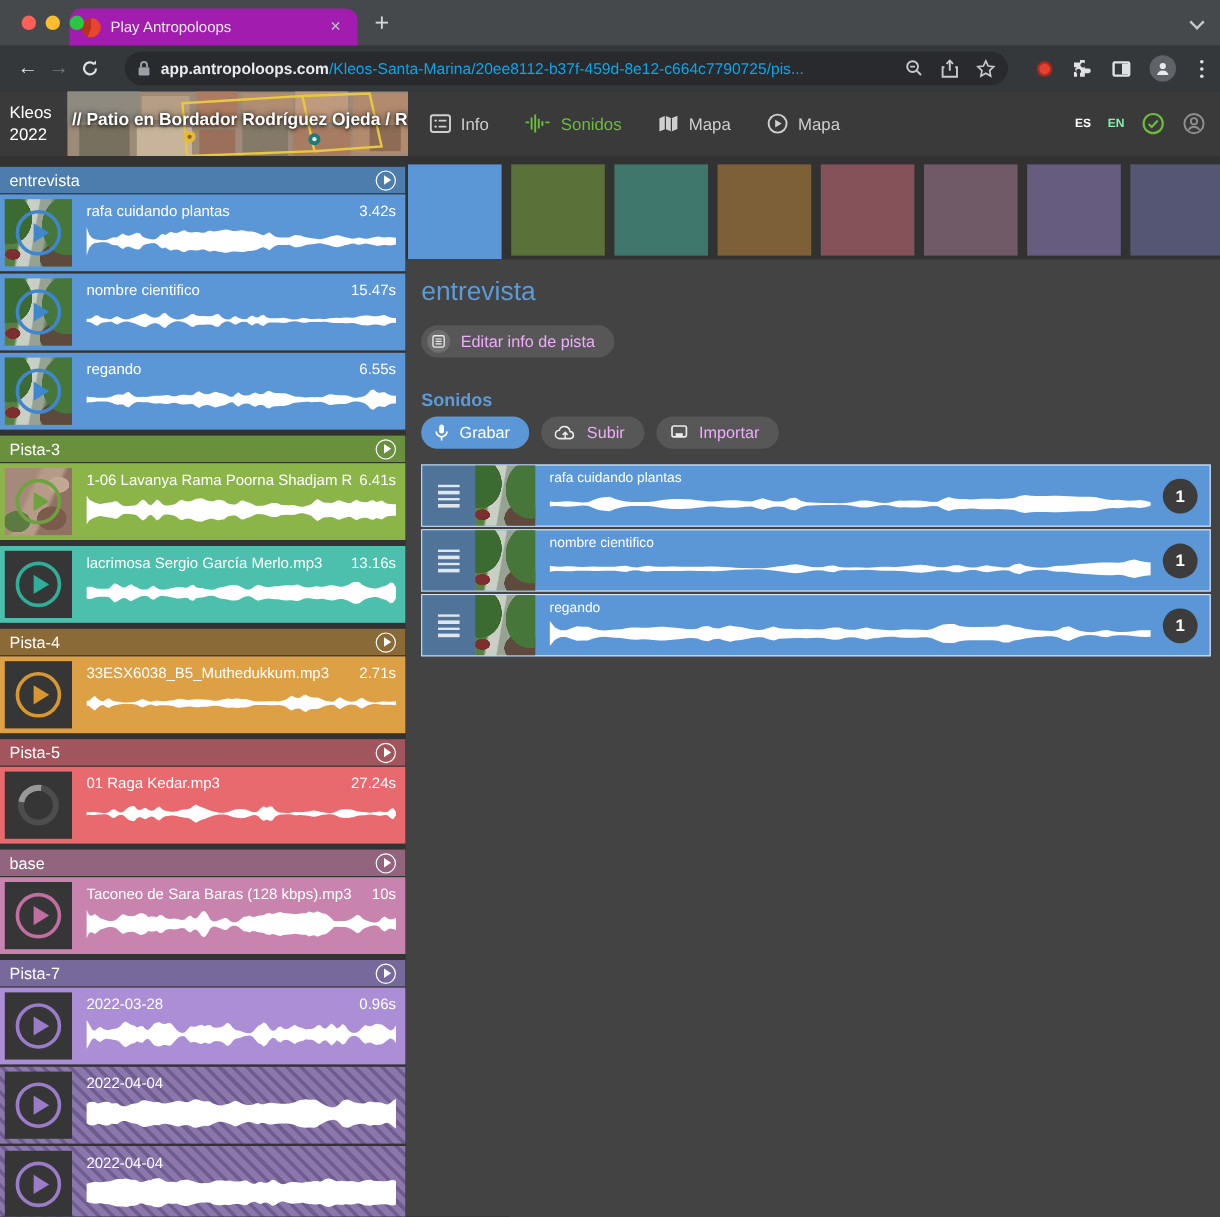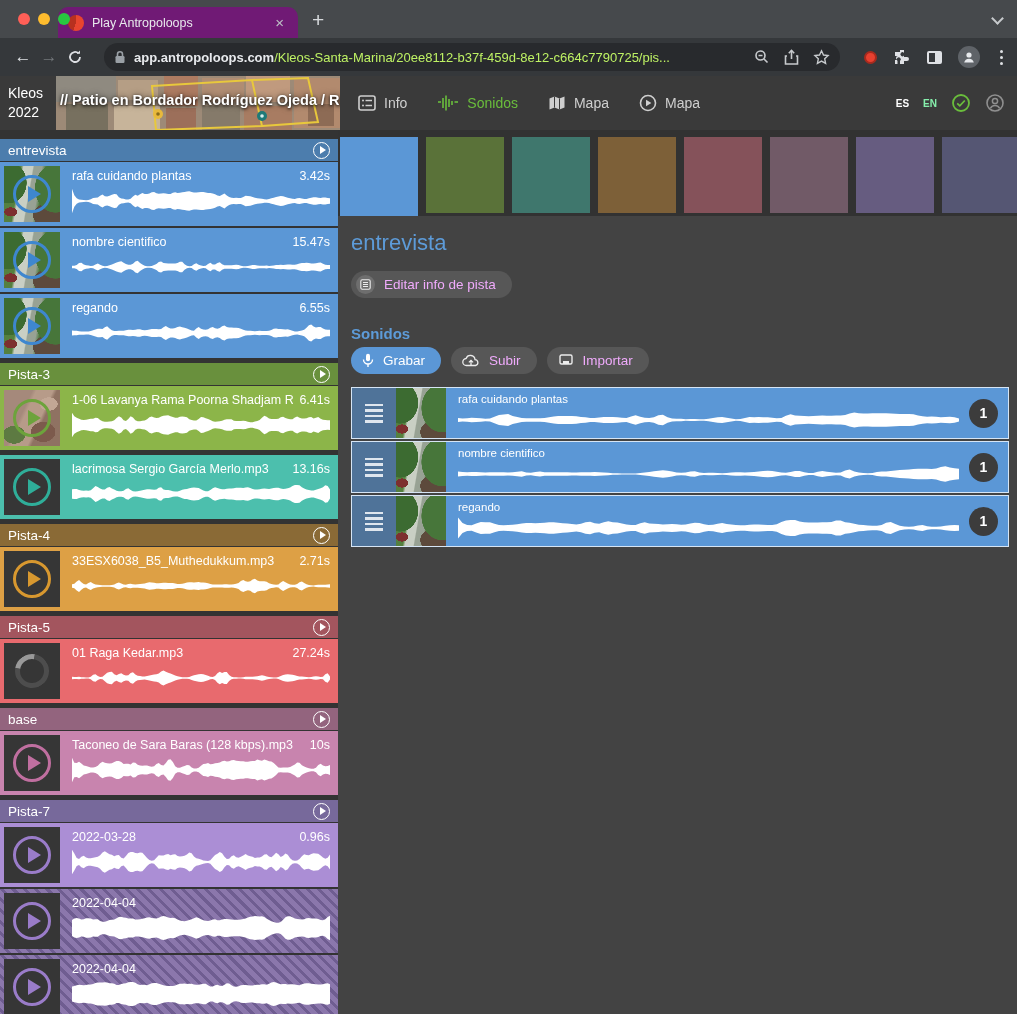--- a/index.html
+++ b/index.html
@@ -5,40 +5,40 @@
   * { margin:0; padding:0; box-sizing:border-box; }
   html,body { width:1017px; height:1014px; overflow:hidden; background:#222;
     font-family:"Liberation Sans", sans-serif; }
   .window { width:1017px; height:1014px; display:flex; flex-direction:column; }
 
   
   .tabstrip { height:38px; background:#46494c; display:flex; align-items:flex-end; position:relative; flex:none; }
   .lights { position:absolute; left:18px; top:13px; display:flex; gap:8px; }
   .light { width:12px; height:12px; border-radius:50%; }
   .light.red{background:#ff5f57}.light.yellow{background:#febc2e}.light.green{background:#28c840}
-  .tab { margin-left:58px; width:240px; height:31px; background:#701a75; border-radius:10px 10px 0 0;
+  .tab { margin-left:58px; width:240px; height:31px; background:#a21caf; border-radius:10px 10px 0 0;
     display:flex; align-items:center; padding:0 10px; gap:8px; }
   .favicon { width:16px; height:16px; border-radius:50%;
     background:conic-gradient(#e8452f 0 200deg, #b8301f 200deg 360deg); flex:none; }
   .tab-title { color:#e8eaed; font-size:12.5px; flex:1; white-space:nowrap; overflow:hidden; }
   .tab-close { color:#bdc1c6; font-size:15px; line-height:1; cursor:default; padding:2px 4px; border-radius:4px; }
   .newtab { color:#d6d9dc; font-size:21px; font-weight:300; margin:0 0 6px 14px; }
   .strip-chevron { position:absolute; right:14px; top:12px; width:10px; height:10px; }
   .strip-chevron:before{ content:""; position:absolute; left:0; top:2px; width:7px;height:7px;
     border-right:2px solid #c7cacd; border-bottom:2px solid #c7cacd; transform:rotate(45deg); }
 
   .toolbar { height:38px; background:#35383b; display:flex; align-items:center; flex:none; padding:0 10px; }
   .navbtn { width:26px; height:26px; display:flex; align-items:center; justify-content:center; border-radius:50%; flex:none; }
   .arrow { font-size:17px; color:#dfe1e5; }
   .arrow.dim { color:#73777b; }
   .urlbar { height:28px; background:#282a2d; border-radius:14px; flex:1; margin:0 8px 0 16px;
     display:flex; align-items:center; padding:0 10px; min-width:0; }
   .url-text { font-size:13px; white-space:nowrap; overflow:hidden; flex:1; margin-left:8px; }
   .url-host { color:#e8eaed; font-weight:700; }
-  .url-path { color:#bef264; }
+  .url-path { color:#0ea5e9; }
   .urlicon { flex:none; margin-left:14px; display:flex; align-items:center; }
   .toolicon { flex:none; margin-left:16px; display:flex; align-items:center; }
   .recdot { width:13px; height:13px; border-radius:50%; background:#e8402f; border:2.5px solid #a82a1e; }
   .sidepanel-icon { width:15px; height:13px; border:2px solid #dfe1e5; border-radius:2px; position:relative; }
   .sidepanel-icon:before { content:""; position:absolute; right:0; top:0; width:5px; height:100%; background:#dfe1e5; }
   .avatar { width:22px; height:22px; border-radius:50%; background:#5f6368; display:flex; align-items:center; justify-content:center; }
   .kebab { display:flex; flex-direction:column; gap:3px; padding:0 4px; }
   .kebab i { width:3px; height:3px; border-radius:50%; background:#dfe1e5; }
 
   

